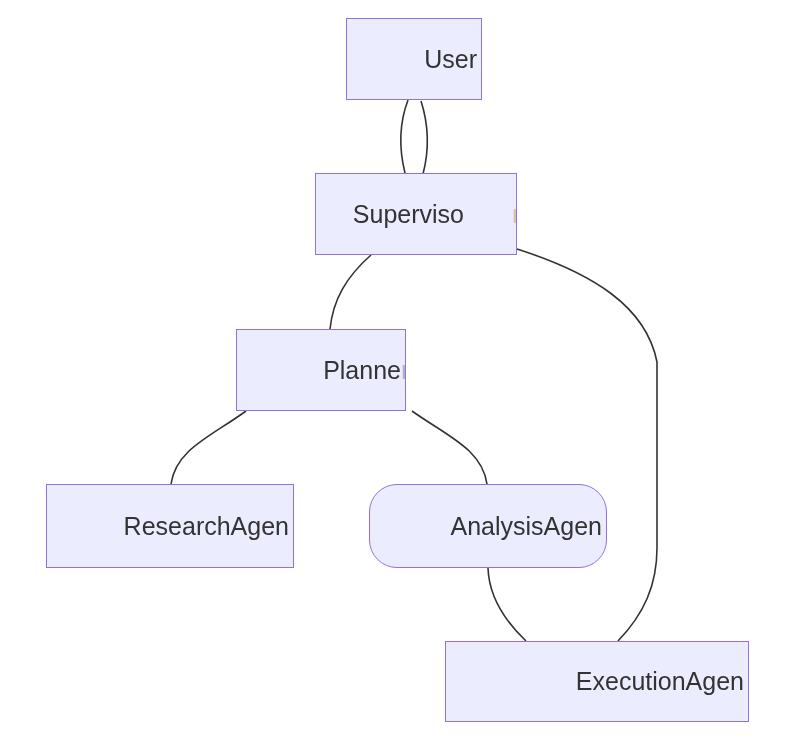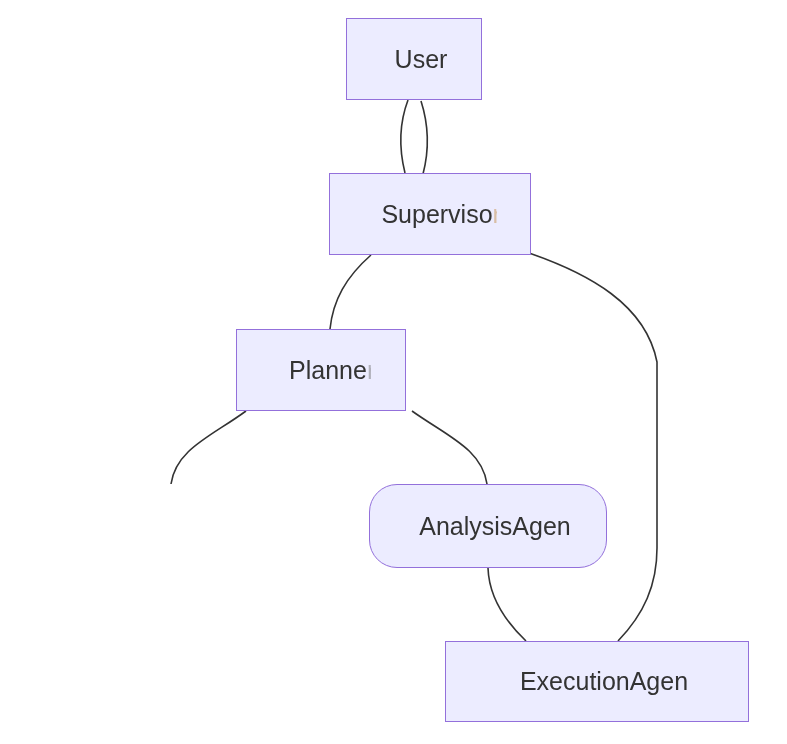--- a/index.html
+++ b/index.html
@@ -27,39 +27,39 @@
     stroke: #333333;
     stroke-width: 1.6;
   }
   .node {
     position: absolute;
     box-sizing: border-box;
     background: #ECECFF;
     border: 1.5px solid #9370DB;
     display: flex;
     align-items: center;
-    justify-content: center;
+    justify-content: flex-end;
     color: #333333;
     font-size: 25px;
     white-space: nowrap;
     padding-left: 18px;
   }
   .node .label {
     display: inline-block;
   }
   
   .remnant {
     display: inline-block;
     width: 4px;
     overflow: hidden;
     opacity: 0.55;
     vertical-align: baseline;
   }
   #node-user        { left: 346px; top:  18px; width: 136px; height: 82px; }
-  #node-supervisor  { left: 329px; top: 173px; width: 202px; height: 82px; }
+  #node-supervisor  { left: 315px; top: 173px; width: 202px; height: 82px; gap: 48px; }
   #node-planner     { left: 236px; top: 329px; width: 170px; height: 82px; }
   #node-research    { left:  46px; top: 484px; width: 248px; height: 84px; }
   #node-analysis    { left: 369px; top: 484px; width: 238px; height: 84px; border-radius: 28px; }
   #node-execution   { left: 445px; top: 641px; width: 304px; height: 81px; }
   #node-supervisor .remnant { color: #c99a5e; }
   #node-planner    .remnant { color: #6b6b6b; opacity: 0.45; }
 </style>
 </head>
 <body>
 
@@ -83,20 +83,24 @@
   <div class="node" id="node-supervisor">
     <span class="label">Superviso</span>
       <span class="remnant">r</span>
   </div>
 
   <div class="node" id="node-planner">
     <span class="label">Planne</span>
       <span class="remnant">r</span>
   </div>
 
+  <div class="node" id="node-research">
+    <span class="label">ResearchAgen</span>
+      <span class="remnant"></span>
+  </div>
 
   <div class="node" id="node-analysis">
     <span class="label">AnalysisAgen</span>
       <span class="remnant"></span>
   </div>
 
   <div class="node" id="node-execution">
     <span class="label">ExecutionAgen</span>
       <span class="remnant"></span>
   </div>

